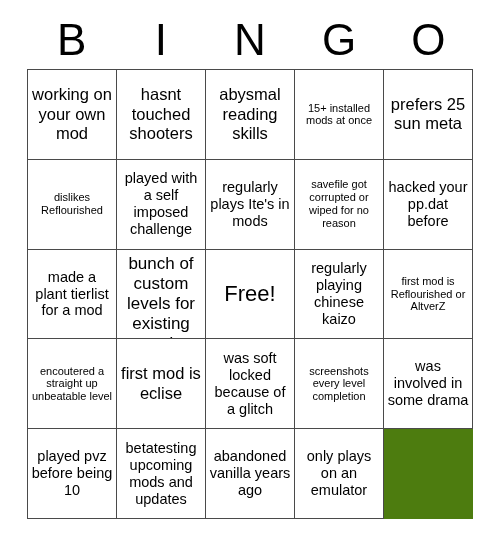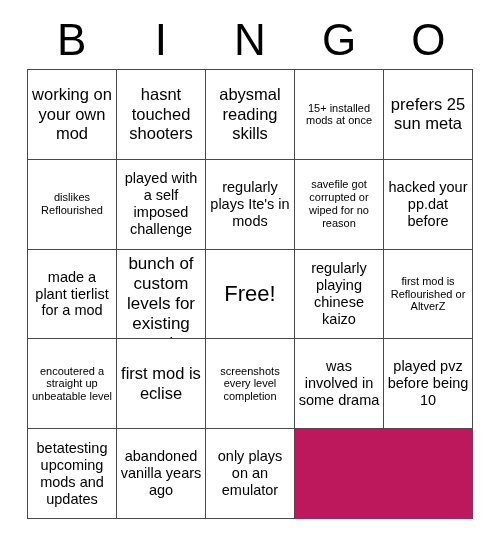--- a/index.html
+++ b/index.html
@@ -47,21 +47,21 @@
     left: 27px;
     top: 69px;
     width: 446px;
     height: 450px;
     box-sizing: border-box;
     border-top: 1px solid #4a4a4a;
     border-left: 1px solid #4a4a4a;
     display: grid;
     grid-template-columns: repeat(5, 1fr);
     grid-template-rows: repeat(5, 1fr);
-    background: #be185d;
+    background: #4d7c0f;
   }
   .cell {
     box-sizing: border-box;
     border-right: 1px solid #4a4a4a;
     border-bottom: 1px solid #4a4a4a;
     display: flex;
     align-items: center;
     justify-content: center;
     text-align: center;
     padding: 2px 3px;
@@ -139,20 +139,23 @@
       </div>
       <div class="cell sz-sm">
         <span class="cell-text">first mod is Reflourished or AltverZ</span>
       </div>
       <div class="cell sz-sm">
         <span class="cell-text">encoutered a straight up unbeatable level</span>
       </div>
       <div class="cell sz-lg">
         <span class="cell-text">first mod is eclise</span>
       </div>
+      <div class="cell sz-md">
+        <span class="cell-text">was soft locked because of a glitch</span>
+      </div>
       <div class="cell sz-sm">
         <span class="cell-text">screenshots every level completion</span>
       </div>
       <div class="cell sz-md">
         <span class="cell-text">was involved in some drama</span>
       </div>
       <div class="cell sz-md">
         <span class="cell-text">played pvz before being 10</span>
       </div>
       <div class="cell sz-md">

